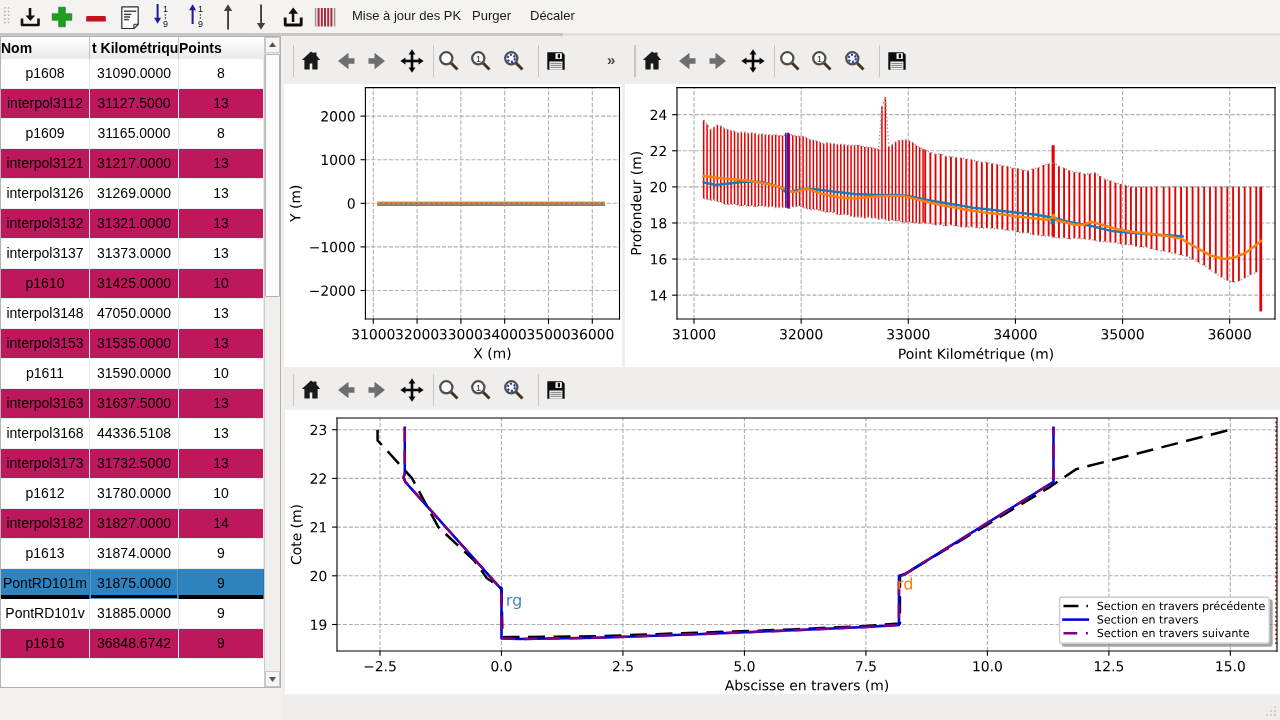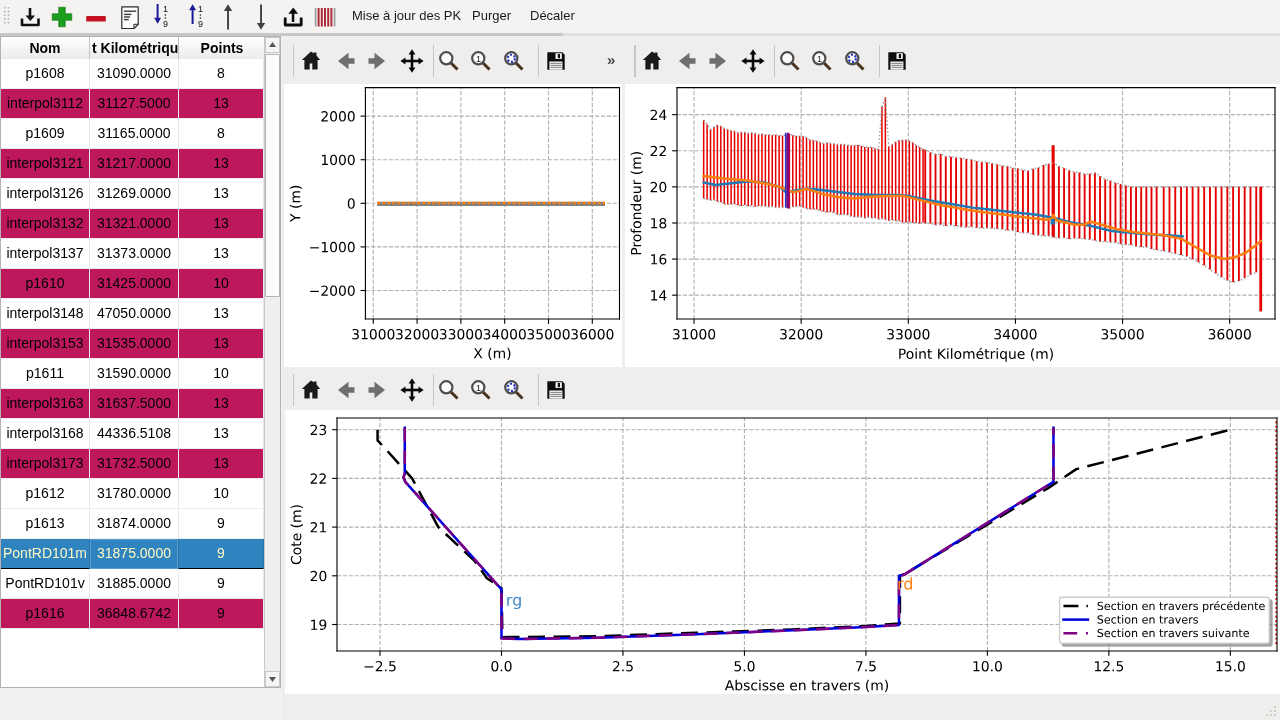--- a/index.html
+++ b/index.html
@@ -4,26 +4,26 @@
 html,body{width:1280px;height:720px;overflow:hidden;font-family:"Liberation Sans",sans-serif;background:#f2f1ef}
 .abs{position:absolute}
 #win{position:relative;width:1280px;height:720px}
 #topbar{position:absolute;left:0;top:0;width:1280px;height:33px;background:#f4f3f1}
 #band{position:absolute;left:0;top:33px;width:1280px;height:3px;background:#e3e1df}
 #band b{position:absolute;left:0;top:0;width:563px;height:3px;background:#c9c7c5}
 #menu{position:absolute;top:0;height:33px;font-size:13px;color:#1a1a1a}
 .mi{position:absolute;top:8px;white-space:nowrap}
 #tablewrap{position:absolute;left:0;top:36px;width:281px;height:652px;background:#fff;border:1px solid #b4b2b0;border-right:1px solid #b4b2b0}
 #thead{position:absolute;left:0;top:0;width:263px;height:23px;background:linear-gradient(#ffffff,#ebebeb);border-bottom:1px solid #bdbdbd;font-weight:bold;font-size:14px}
-.th{position:absolute;top:0;height:23px;line-height:22px;text-align:center;border-right:1px solid #c3c3c3;overflow:hidden;white-space:nowrap}
+.th{position:absolute;top:0;height:23px;line-height:22px;text-align:left;border-right:1px solid #c3c3c3;overflow:hidden;white-space:nowrap}
 #tbody{position:absolute;left:0;top:22px;width:263px;height:628px;overflow:hidden;font-size:14px}
 .tr{position:relative;width:263px;height:30px;border-bottom:1px solid #ededed}
 .tr.odd{background:#be185d}
 .tr.even{background:#ffffff}
-.tr.sel{background:#2f84c0;color:#fef9c3;border-bottom:1px solid #000000}
+.tr.sel{background:#2f84c0;color:#000000;border-bottom:4px solid #000000}
 .td{position:absolute;top:0;height:30px;line-height:29px;text-align:center;border-right:1px solid #e9e9e9}
 .tr.sel .td{border-right:1px solid #2a76ab}
 .tr.sel .c2{box-shadow:inset 0 0 0 1px #579dce}
 .c1{left:0;width:89px}.c2{left:89px;width:89px}.c3{left:178px;width:85px}
 #vscroll{position:absolute;left:263px;top:0;width:16px;height:650px;background:#f0efee;border-left:1px solid #c9c9c9}
 .sbtn{position:absolute;left:0;width:15px;height:16px;background:#f6f5f4;border:1px solid #c9c9c9}
 #vthumb{position:absolute;left:0px;top:17px;width:15px;height:243px;background:#fcfcfc;border:1px solid #b2b2b2;border-radius:1px}
 #plotpanel{position:absolute;left:282px;top:36px;width:998px;height:684px;background:#efeeec}
 .figwrap{position:absolute;overflow:hidden;background:#fff}
 #rgrip{position:absolute;right:3px;bottom:3px;width:13px;height:13px}
@@ -193,20 +193,25 @@
         </div>
 <div class="tr odd">
           <div class="td c1">interpol3173</div>
           <div class="td c2">31732.5000</div>
           <div class="td c3">13</div>
         </div>
 <div class="tr even">
           <div class="td c1">p1612</div>
           <div class="td c2">31780.0000</div>
           <div class="td c3">10</div>
+        </div>
+<div class="tr odd">
+          <div class="td c1">interpol3182</div>
+          <div class="td c2">31827.0000</div>
+          <div class="td c3">14</div>
         </div>
 <div class="tr even">
           <div class="td c1">p1613</div>
           <div class="td c2">31874.0000</div>
           <div class="td c3">9</div>
         </div>
 <div class="tr sel">
           <div class="td c1">PontRD101m</div>
           <div class="td c2">31875.0000</div>
           <div class="td c3">9</div>

